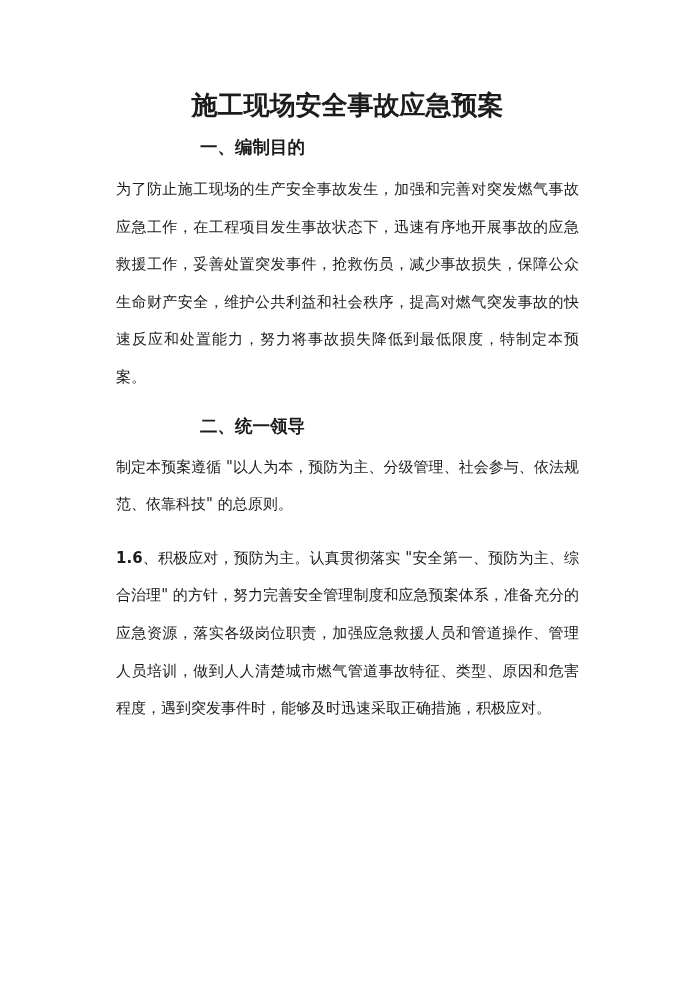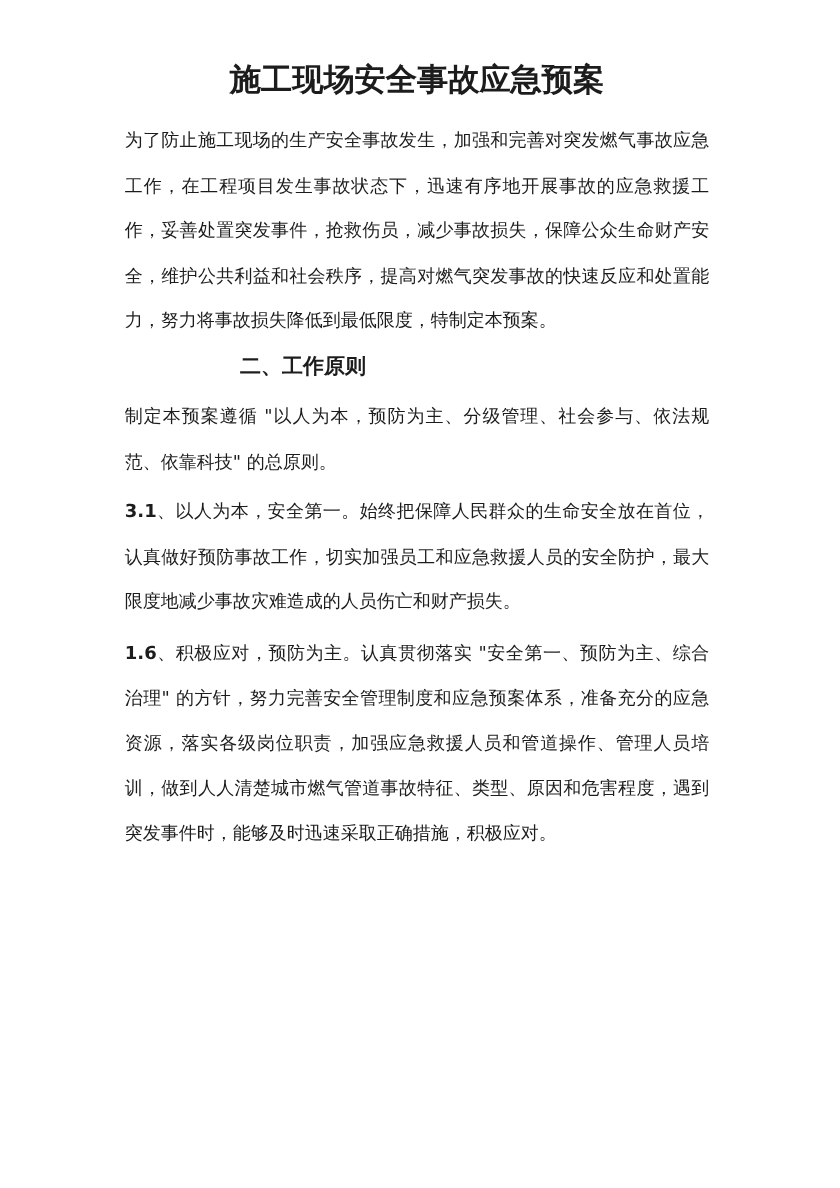--- a/index.html
+++ b/index.html
@@ -11,67 +11,67 @@
     position: relative;
     width: 700px;
     height: 990px;
     background: #ffffff;
     overflow: hidden;
     font-family: "DejaVu Sans", sans-serif;
     color: #1c1c1c;
     box-sizing: border-box;
   }
   .content {
-    padding: 46px 105px 0 100px;
+    padding: 84px 105px 0 100px;
   }
   .doc-title {
     margin: 0;
     font-size: 26px;
     font-weight: 700;
     line-height: 42px;
     text-align: center;
     white-space: nowrap;
   }
   .sec-heading {
     margin: 8px 0 0 100px;
     font-size: 17.5px;
     font-weight: 700;
     line-height: 26px;
   }
   .sec-heading.second {
     margin-top: 6px;
   }
   .para {
-    margin: 4px;
+    margin: 16px;
     font-size: 15px;
     line-height: 37.6px;
     text-align: justify;
     text-justify: inter-character;
   }
   .para b {
     font-weight: 700;
   }
   .para.p-first   { margin-top: 11px; }
   .para.p-second  { margin-top: 10px; }
   .para.p-gap     { margin-top: 5px; }
 </style>
 </head>
 <body>
 
 <div class="page">
   <div class="content">
 
     <h1 class="doc-title">施工现场安全事故应急预案</h1>
 
+    <h2 class="sec-heading">一、编制目的</h2>
 
     <p class="para p-first"><span>为了防止施工现场的生产安全事故发生，加强和完善对突发燃气事故应急工作，在工程项目发生事故状态下，迅速有序地开展事故的应急救援工作，妥善处置突发事件，抢救伤员，减少事故损失，保障公众生命财产安全，维护公共利益和社会秩序，提高对燃气突发事故的快速反应和处置能力，努力将事故损失降低到最低限度，特制定本预案。</span></p>
 
-    <h2 class="sec-heading second">二、工作原则</h2>
+    <h2 class="sec-heading second">二、统一领导</h2>
 
     <p class="para p-second"><span>制定本预案遵循 "以人为本，预防为主、分级管理、社会参与、依法规范、依靠科技" 的总原则。</span></p>
 
-    <p class="para"><b>3.1</b><span>、以人为本，安全第一。始终把保障人民群众的生命安全放在首位，认真做好预防事故工作，切实加强员工和应急救援人员的安全防护，最大限度地减少事故灾难造成的人员伤亡和财产损失。</span></p>
 
     <p class="para p-gap"><b>1.6</b><span>、积极应对，预防为主。认真贯彻落实 "安全第一、预防为主、综合治理" 的方针，努力完善安全管理制度和应急预案体系，准备充分的应急资源，落实各级岗位职责，加强应急救援人员和管道操作、管理人员培训，做到人人清楚城市燃气管道事故特征、类型、原因和危害程度，遇到突发事件时，能够及时迅速采取正确措施，积极应对。</span></p>
 
 
   </div>
 </div>
 
 </body></html>

